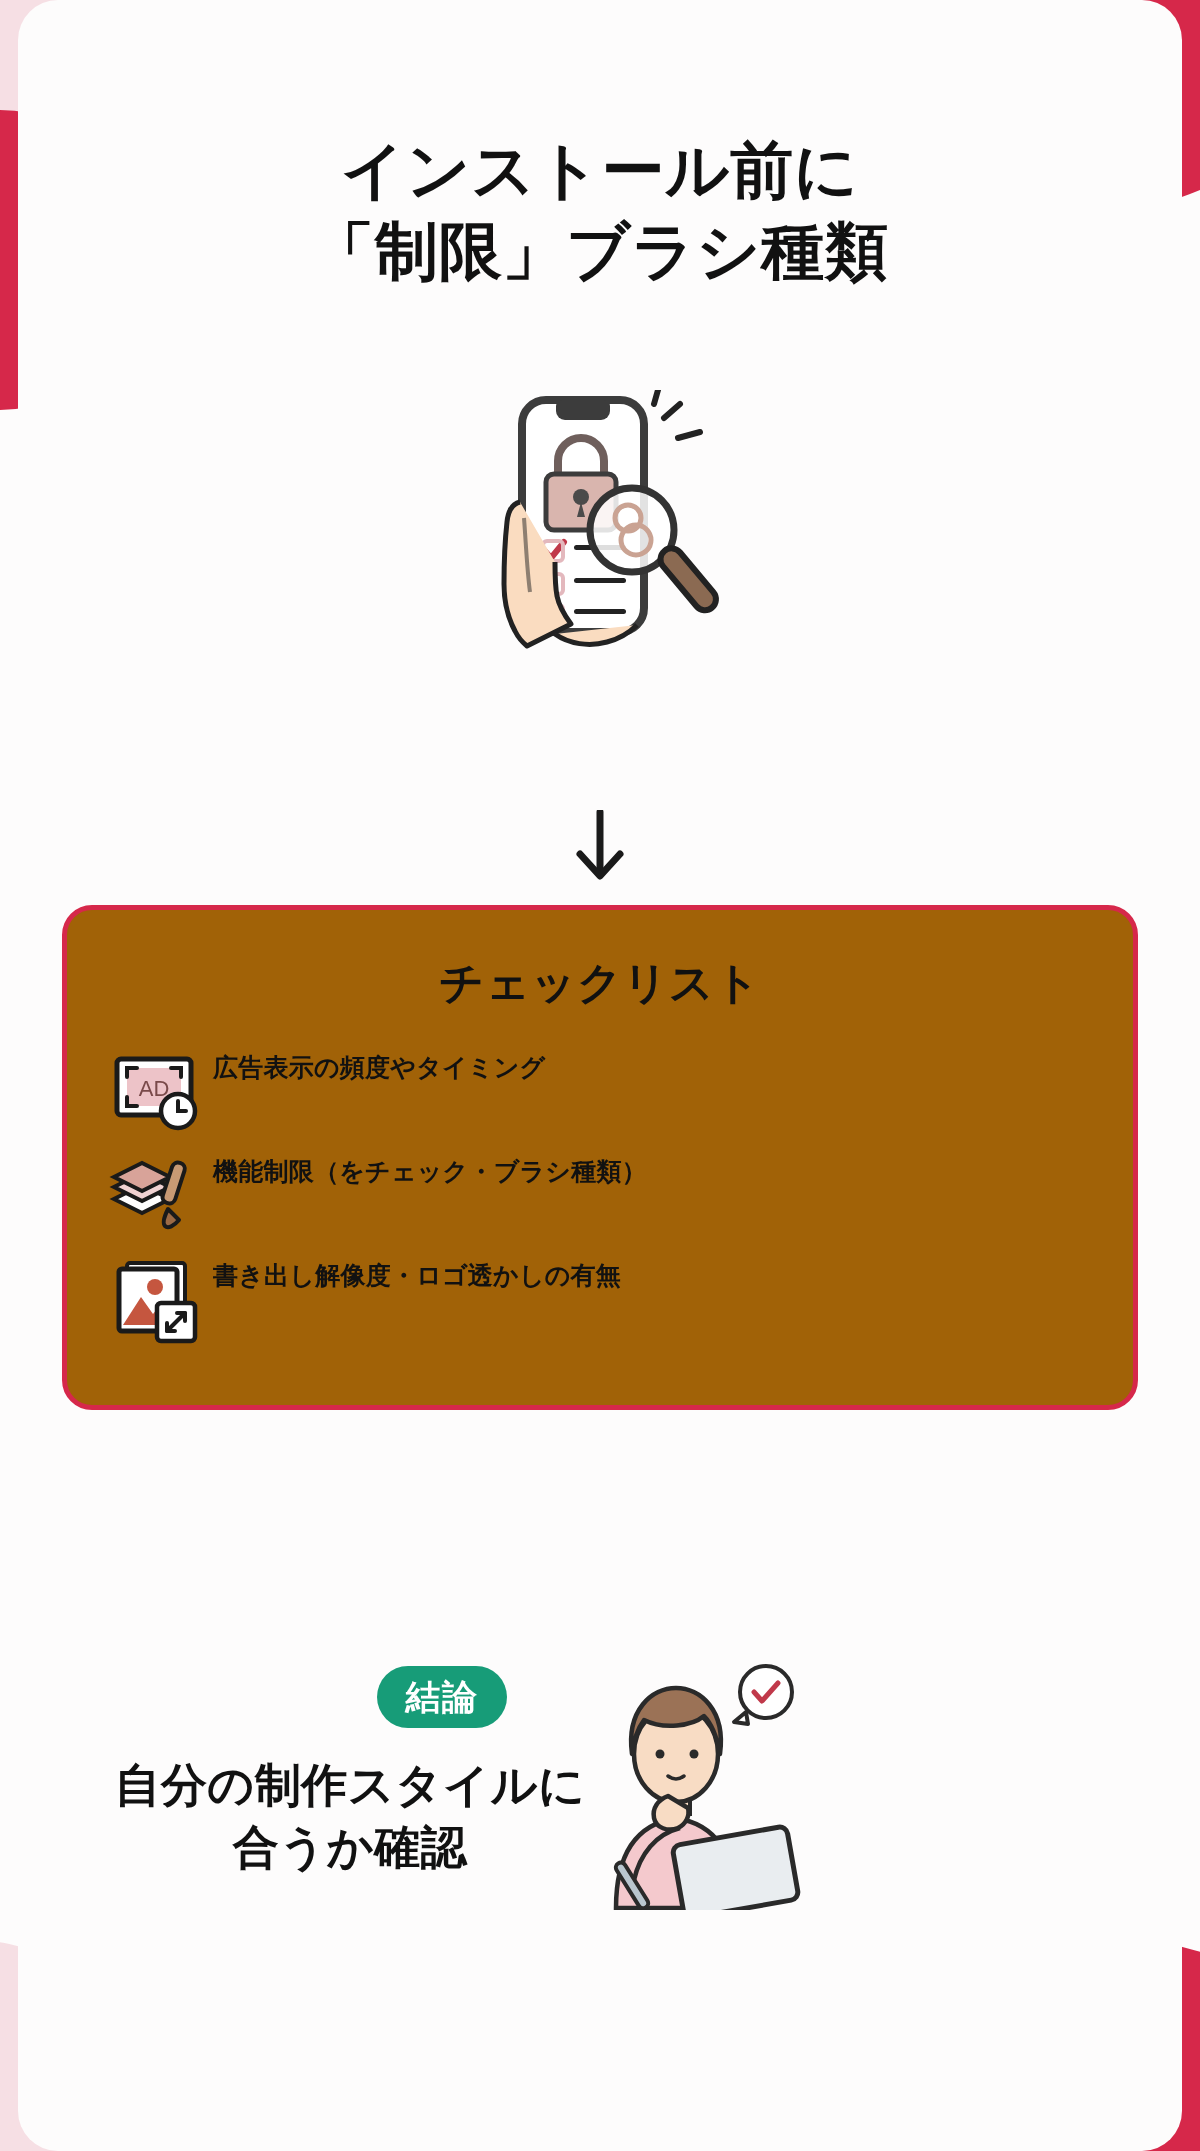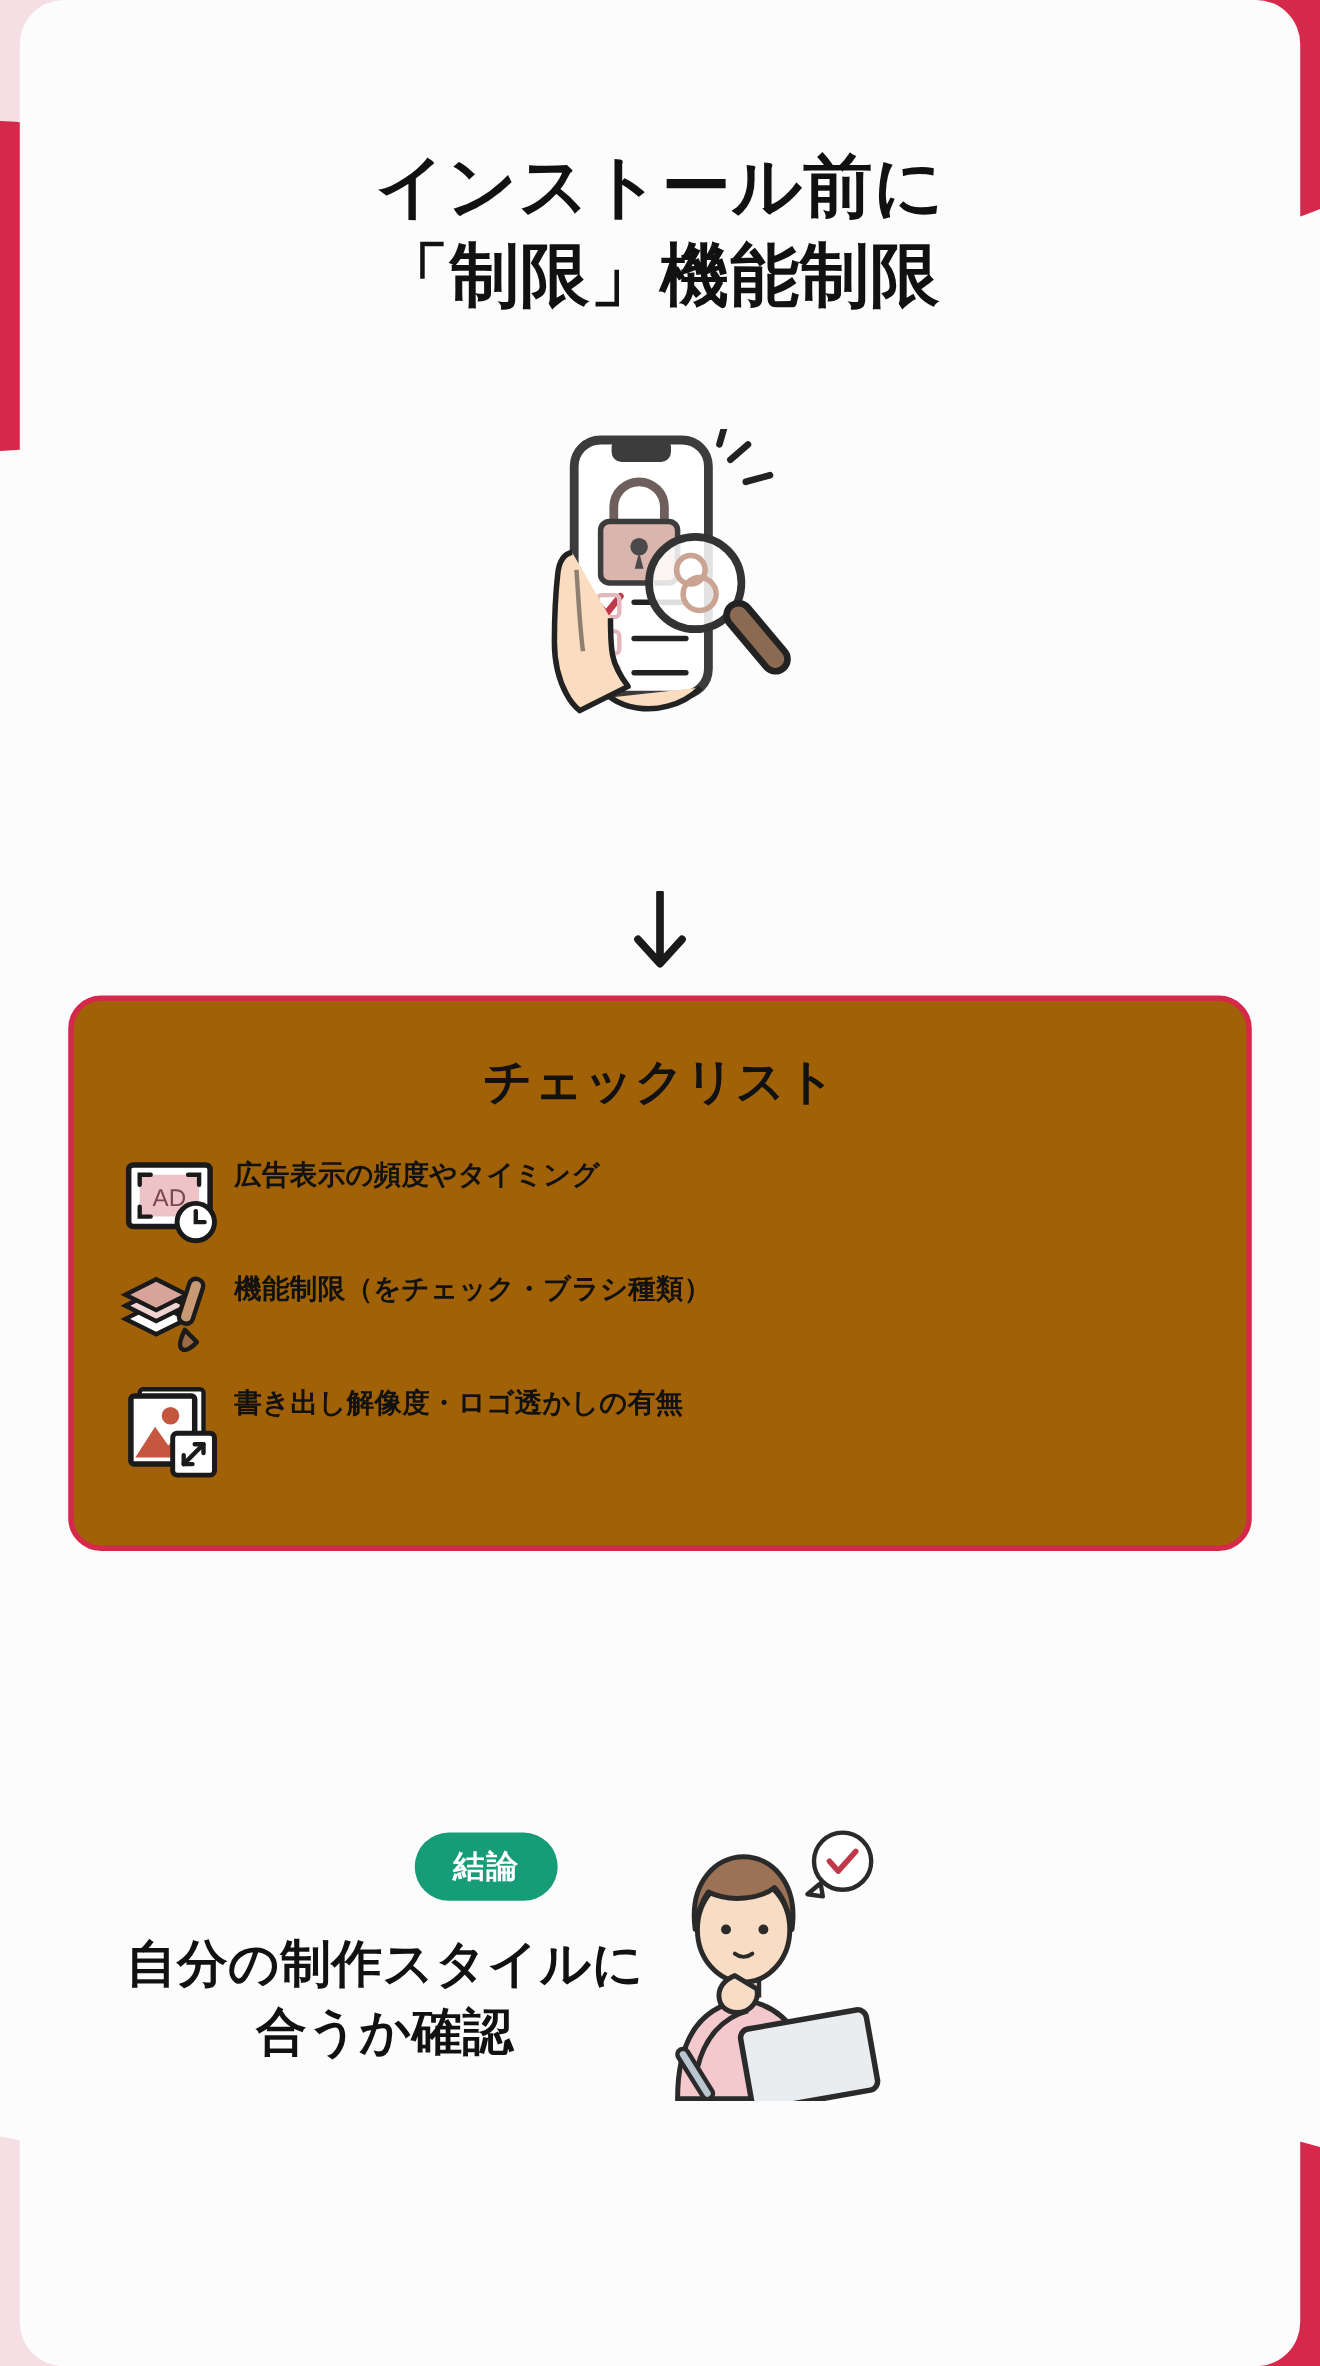--- a/index.html
+++ b/index.html
@@ -61,21 +61,21 @@
   .row-text {
     font-size:25px; font-weight:bold; color:#111;
     letter-spacing:0.01em; white-space:nowrap;
   }
 
   
   .badge {
     position:absolute; left:377px; top:1666px;
     width:130px; height:62px; border-radius:31px;
     background:#179c78; color:#fff;
-    font-size:29px; font-weight:bold;
+    font-size:35px; font-weight:bold;
     display:flex; align-items:center; justify-content:center;
     letter-spacing:0.04em;
   }
   .conclusion {
     position:absolute; left:70px; top:1755px; width:560px;
     text-align:center; font-size:46px; font-weight:bold;
     line-height:1.34; color:#111; letter-spacing:0.01em;
   }
   .conclusion div { white-space:nowrap; }
   .person { position:absolute; left:580px; top:1650px; }
@@ -92,21 +92,21 @@
   <div class="blob blob-bl-pink"></div>
   <div class="blob blob-br-red"></div>
   <div class="blob blob-br-pink"></div>
 
   <div class="sheet"></div>
 
   <div class="content">
 
     <div class="title">
       <div>インストール前に</div>
-      <div>「制限」機能制限</div>
+      <div>「制限」ブラシ種類</div>
     </div>
 
     <div class="hero">
       <svg width="300" height="270" viewBox="0 0 300 270" fill="none">
 
         <g>
           <rect x="72" y="10" width="122" height="232" rx="24" fill="#ffffff" stroke="#3c3c3c" stroke-width="8"></rect>
           <path d="M112 10 h42 a6 6 0 0 1 6 6 v5 a9 9 0 0 1 -9 9 h-36 a9 9 0 0 1 -9 -9 v-5 a6 6 0 0 1 6 -6 z" fill="#3c3c3c"></path>
         </g>
 

